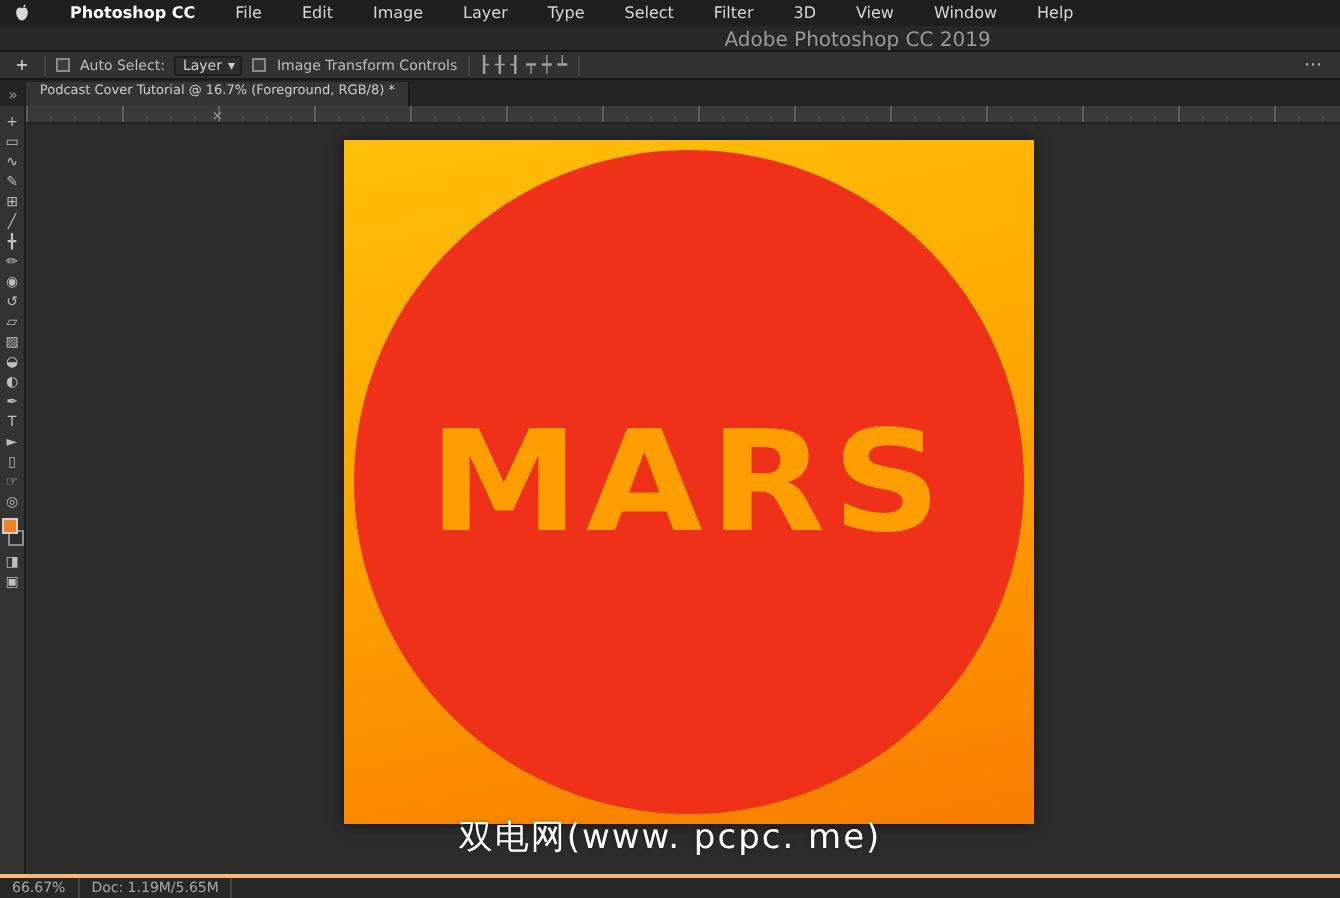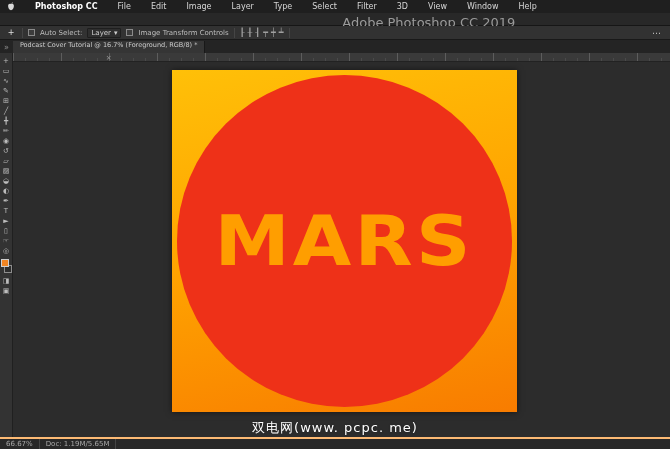--- a/index.html
+++ b/index.html
@@ -14,21 +14,21 @@
   }
   .menu-bar .app-name { font-weight:bold; color:#ffffff; }
   .apple { display:flex; align-items:center; }
 
   .title-bar {
     position:absolute; top:13px; left:0; right:0; height:13px;
     background:#282828; border-bottom:1px solid #161616; z-index:5;
   }
   .title-bar .title {
     position:absolute; left:64%; top:2px; transform:translateX(-50%);
-    font-size:13px; color:#9a9a9a; white-space:nowrap;
+    font-size:10px; color:#9a9a9a; white-space:nowrap;
   }
 
   .options-bar {
     position:absolute; top:26px; left:0; right:0; height:14px;
     background:#323232; border-bottom:1px solid #191919;
     display:flex; align-items:center; gap:5px; padding:0 5px;
     font-size:7px; color:#bdbdbd; z-index:5;
   }
   .tool-badge { font-size:8px; color:#e0e0e0; width:12px; text-align:center; }
   .checkbox { width:7px; height:7px; border:1px solid #8a8a8a; background:#3c3c3c; display:inline-block; flex:none; }
@@ -89,22 +89,22 @@
     position:absolute; inset:5px; border-radius:50%;
     background:#ee3118; display:flex; align-items:center; justify-content:center;
   }
   .mars-text {
     font-size:70px; font-weight:bold; letter-spacing:3px; line-height:1;
     color:#ff9e00; transform:scaleX(1.08);
   }
 
   .watermark {
     position:absolute; left:50%; top:407px; transform:translateX(-50%);
-    font-size:13px; color:#ffffff; white-space:nowrap; z-index:8;
-    text-shadow:0 0 2px rgba(0,0,0,0.35); letter-spacing:1px;margin-top:12px;
+    font-size:17px; color:#ffffff; white-space:nowrap; z-index:8;
+    text-shadow:0 0 2px rgba(0,0,0,0.35); letter-spacing:1px;
   }
 
   
   .status-bar {
     position:absolute; left:0; right:0; bottom:0; height:12px;
     background:#282828; border-top:2px solid #fdba74;
     display:flex; align-items:center; gap:6px; padding:0 6px;
     font-size:7px; color:#a8a8a8; z-index:6;
   }
 </style>

